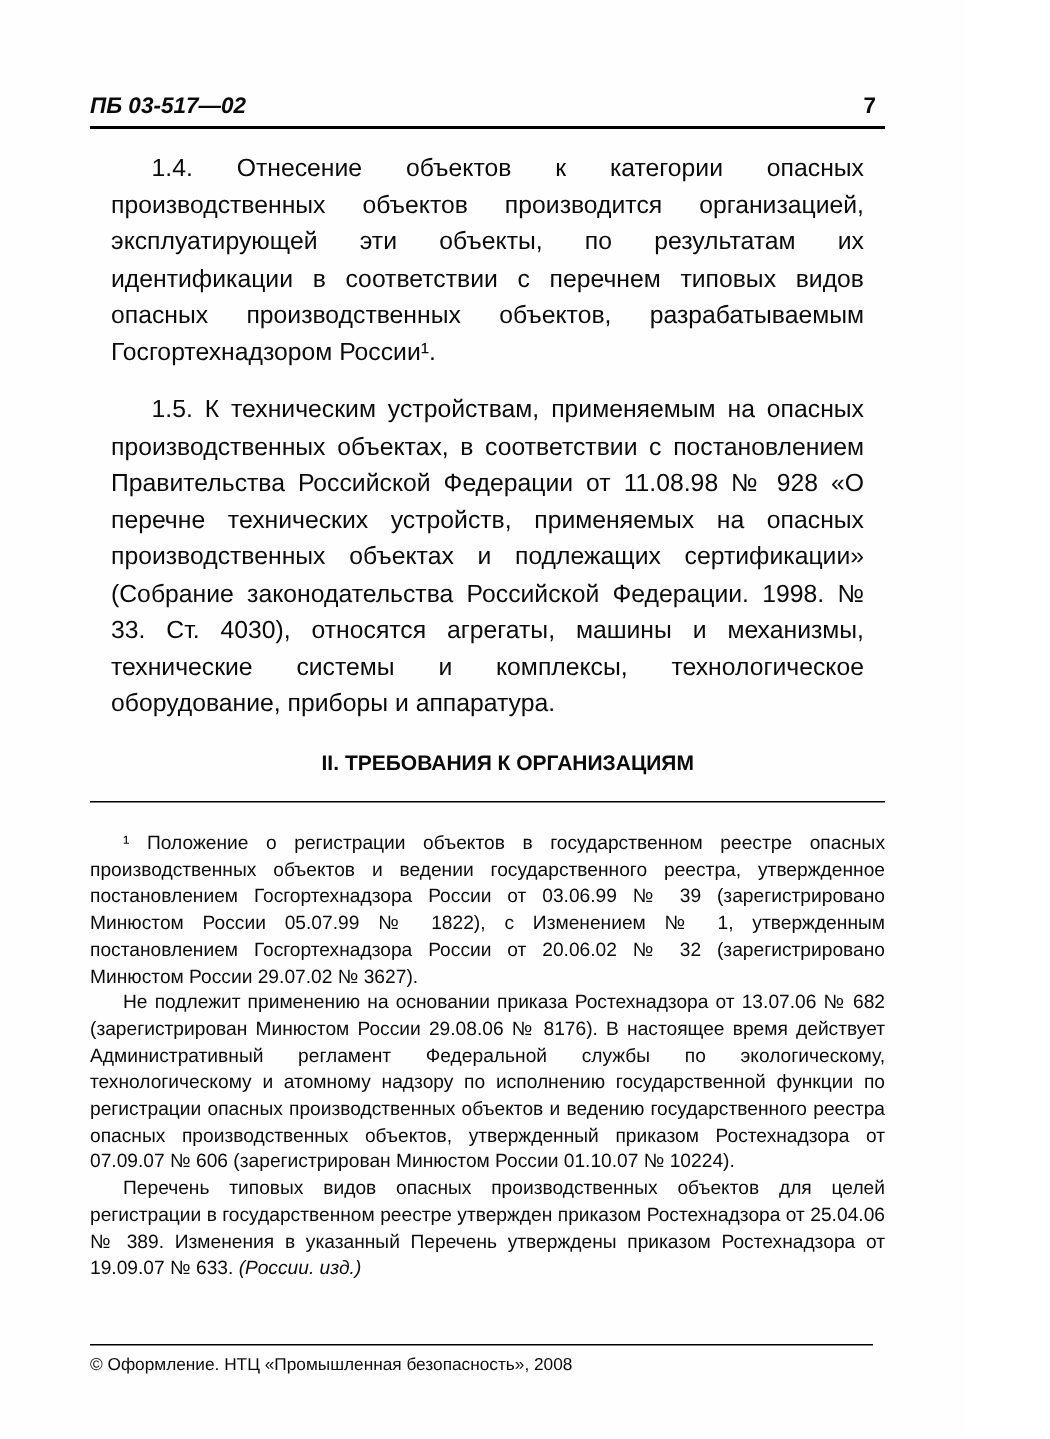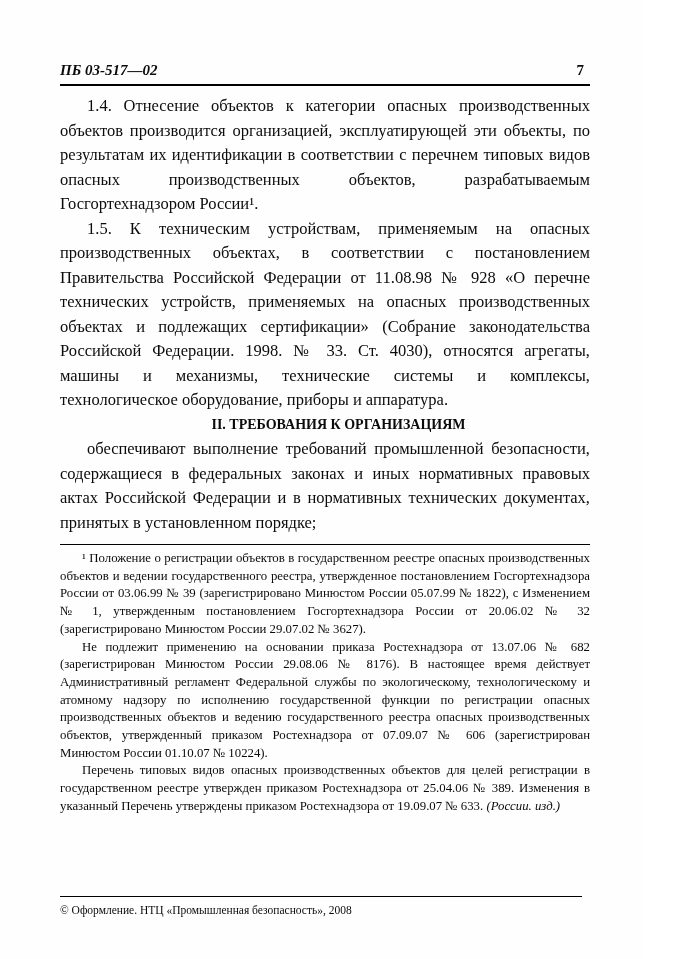--- a/index.html
+++ b/index.html
@@ -12,21 +12,21 @@
     height: 959px;
     overflow: hidden;
   }
   .page {
     position: relative;
     box-sizing: border-box;
     width: 644px;
     height: 959px;
     padding: 62px 54px 0 60px;
     background: #fefefe;
-    font-family: Liberation Serif, serif;
+    font-family: Liberation Sans, sans-serif;
     color: #0b0b0b;
   }
   .header {
     display: flex;
     justify-content: space-between;
     align-items: flex-end;
     border-bottom: 2px solid #000;
     padding-bottom: 5px;
     font-size: 15px;
     font-weight: bold;
@@ -38,34 +38,34 @@
     font-style: normal;
     padding-right: 6px;
   }
   .body-text {
     margin-top: 8px;
     font-size: 16.5px;
     line-height: 24.5px;
     text-align: justify;
   }
   .body-text p {
-    margin: 0;
+    margin: 14px;
     text-indent: 27px;
   }
   .section-heading {
     margin: 15px 0 11px 0;
     text-align: center;
     font-size: 14px;
     font-weight: bold;
     text-indent: 0;
   }
   .footnotes {
     margin-top: 9px;
     border-top: 1.5px solid #000;
-    padding-top: 5px;
+    padding-top: 18px;
     font-size: 12.8px;
     line-height: 17.7px;
     text-align: justify;
   }
   .footnotes p {
     margin: 0;
     text-indent: 22px;
   }
   .italic {
     font-style: italic;
@@ -88,21 +88,20 @@
 
   <div class="header">
     <span class="doc-code">ПБ 03-517—02</span>
     <span class="page-num">7</span>
   </div>
 
   <div class="body-text">
     <p>1.4. Отнесение объектов к категории опасных производственных объектов производится организацией, эксплуатирующей эти объекты, по результатам их идентификации в соответствии с перечнем типовых видов опасных производственных объектов, разрабатываемым Госгортехнадзором России¹.</p>
     <p>1.5. К техническим устройствам, применяемым на опасных производственных объектах, в соответствии с постановлением Правительства Российской Федерации от 11.08.98 № 928 «О перечне технических устройств, применяемых на опасных производственных объектах и подлежащих сертификации» (Собрание законодательства Российской Федерации. 1998. № 33. Ст. 4030), относятся агрегаты, машины и механизмы, технические системы и комплексы, технологическое оборудование, приборы и аппаратура.</p>
     <p class="section-heading">II. ТРЕБОВАНИЯ К ОРГАНИЗАЦИЯМ</p>
-    <p>обеспечивают выполнение требований промышленной безопасности, содержащиеся в федеральных законах и иных нормативных правовых актах Российской Федерации и в нормативных технических документах, принятых в установленном порядке;</p>
   </div>
 
   <div class="footnotes">
     <p>¹ Положение о регистрации объектов в государственном реестре опасных производственных объектов и ведении государственного реестра, утвержденное постановлением Госгортехнадзора России от 03.06.99 № 39 (зарегистрировано Минюстом России 05.07.99 № 1822), с Изменением № 1, утвержденным постановлением Госгортехнадзора России от 20.06.02 № 32 (зарегистрировано Минюстом России 29.07.02 № 3627).</p>
     <p>Не подлежит применению на основании приказа Ростехнадзора от 13.07.06 № 682 (зарегистрирован Минюстом России 29.08.06 № 8176). В настоящее время действует Административный регламент Федеральной службы по экологическому, технологическому и атомному надзору по исполнению государственной функции по регистрации опасных производственных объектов и ведению государственного реестра опасных производственных объектов, утвержденный приказом Ростехнадзора от 07.09.07 № 606 (зарегистрирован Минюстом России 01.10.07 № 10224).</p>
     <p><span>Перечень типовых видов опасных производственных объектов для целей регистрации в государственном реестре утвержден приказом Ростехнадзора от 25.04.06 № 389. Изменения в указанный Перечень утверждены приказом Ростехнадзора от 19.09.07 № 633.</span> <span class="italic">(России. изд.)</span></p>
   </div>
 
   <div class="footer">
     <span>© Оформление. НТЦ «Промышленная безопасность», 2008</span>

